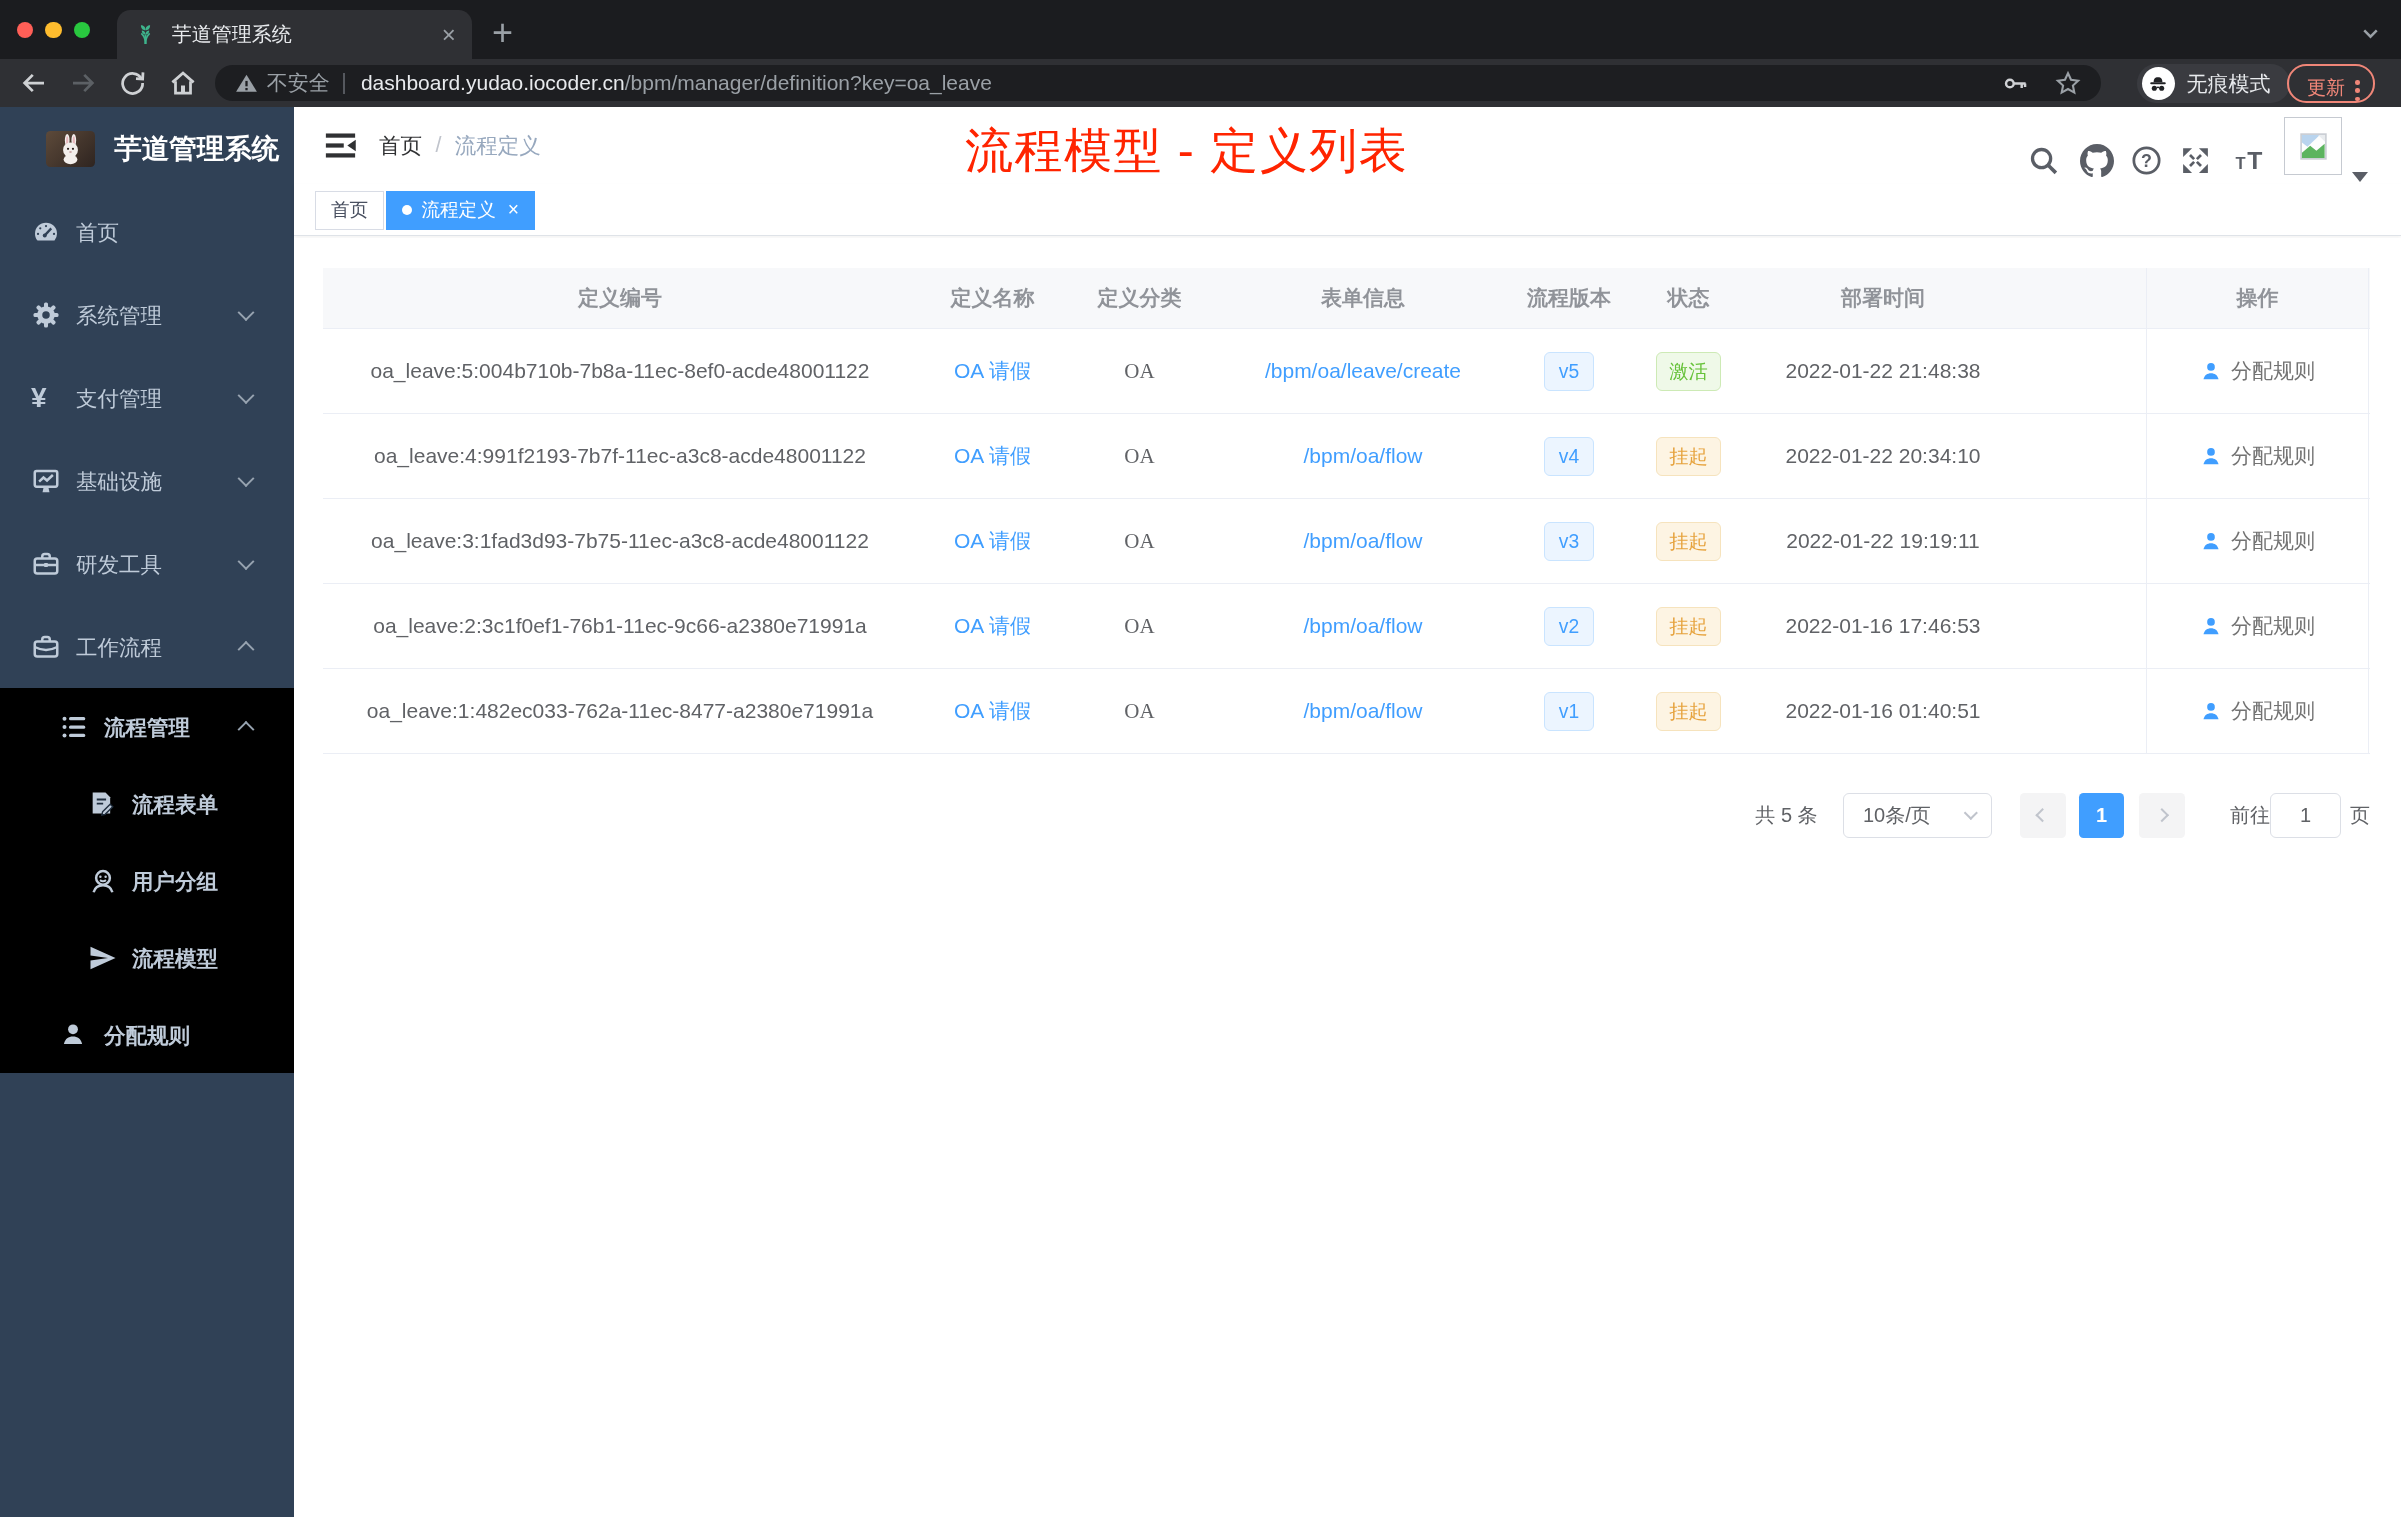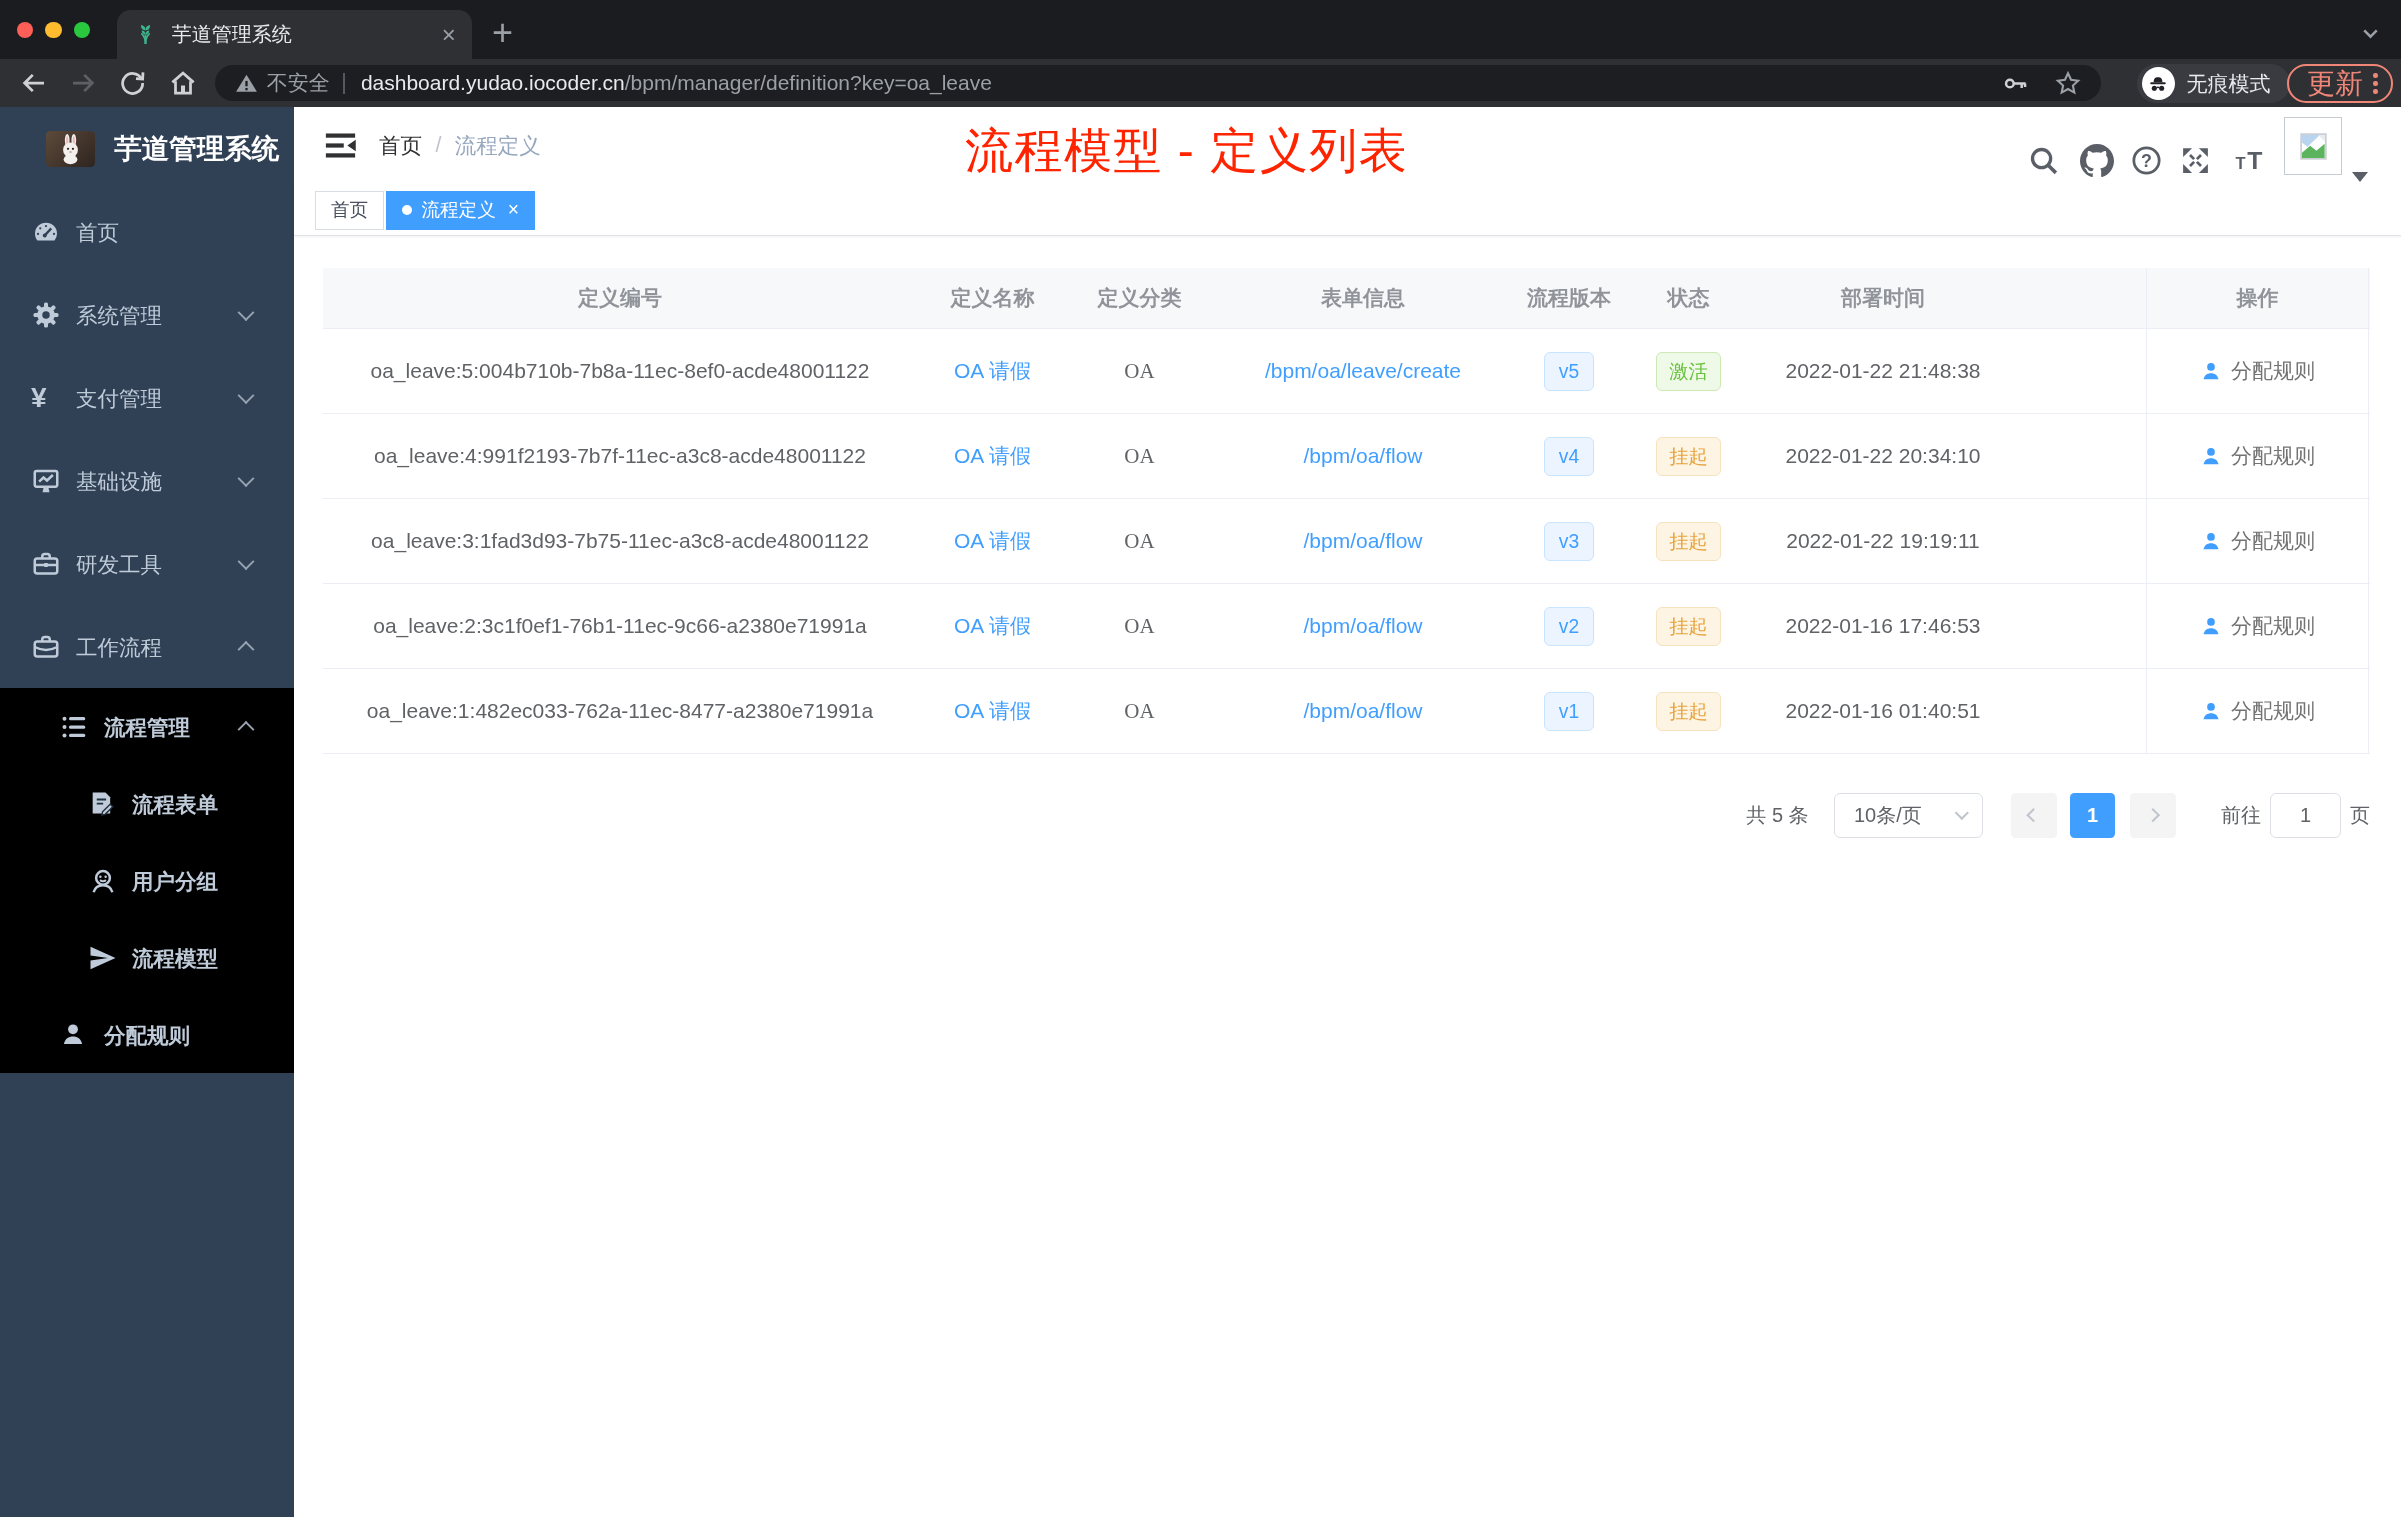--- a/index.html
+++ b/index.html
@@ -26,22 +26,22 @@
   .sec-label { color:#9aa0a6; margin:0 13.4px 0 7.4px; }
   .divider { width:1.5px; height:21px; background:#55585e; margin-right:16.3px; }
   .url-host { color:#e8eaed; } .url-path { color:#9aa0a6; }
   .omni-right { margin-left:auto; display:flex; align-items:center; gap:25px; }
   .incog-chip { position:absolute; left:2137px; top:64px; height:39px; padding:3px 19.3px 3px 4.5px;
     background:#3a3b40; border-radius:19.3px; display:flex; align-items:center; gap:12px; }
   .incog-circle { width:33px; height:33px; border-radius:50%; background:#fff;
     display:flex; align-items:center; justify-content:center; }
   .incog-label { color:#e8eaed; font-size:21px; white-space:nowrap; }
   .update-btn { position:absolute; left:2287px; top:64px; height:39px; padding:0 13.4px 0 18px;
-    border:2.2px solid #f08678; border-radius:19.3px; display:flex; align-items:center; gap:10.4px;
-    color:#f08678; font-size:28px; }
+    border:2.2px solid #f08678; border-radius:19.3px; display:flex; align-items:flex-end; gap:10.4px;
+    color:#f08678; font-size:19px; }
   .dots3 { display:flex; flex-direction:column; gap:3.7px; }
   .dots3 i { width:4.5px; height:4.5px; border-radius:50%; background:#f08678; }
 
   
   .sidebar { position:absolute; left:0; top:107px; width:294px; height:1411px; background:#304156;
     color:#bfcbd9; font-size:21.5px; }
   .logo { height:83px; display:flex; align-items:center; padding-left:46px; gap:19.3px; }
   .logo-img { width:49px; height:36px; border-radius:4.5px; background:linear-gradient(135deg,#5d4a3a,#2e2420);
     display:flex; align-items:center; justify-content:center; overflow:hidden; }
   .logo-title { color:#fff; font-size:27.5px; font-weight:bold; white-space:nowrap; }
@@ -111,21 +111,21 @@
     margin-right:28px; color:#606266; }
   .sel-chev { width:9.7px; height:9.7px; border-right:2.2px solid #c0c4cc; border-bottom:2.2px solid #c0c4cc;
     transform:rotate(45deg) translate(-2.2px,-2.2px); }
   .pg-btn { width:46px; height:45px; background:#f4f4f5; border-radius:4.5px;
     display:flex; align-items:center; justify-content:center; }
   .pg-prev { margin-right:13.4px; } .pg-next { margin-left:15px; margin-right:45px; }
   .arr { width:10.4px; height:10.4px; border-right:2.6px solid #c0c4cc; border-bottom:2.6px solid #c0c4cc; }
   .arr.left { transform:rotate(135deg); } .arr.right { transform:rotate(-45deg); }
   .pg-page { width:45px; height:45px; background:#409eff; color:#fff; border-radius:4.5px;
     display:flex; align-items:center; justify-content:center; font-weight:bold; }
-  .pg-goto { margin-right:9px; }
+  .pg-goto { }
   .pg-input { width:71px; height:45px; border:1.5px solid #dcdfe6; border-radius:6px;
     display:flex; align-items:center; justify-content:center; margin-right:9px; color:#606266; }
 </style>
 </head>
 <body>
 
 <div class="tabstrip">
   <div class="traffic">
     <span class="dot red"></span>
     <span class="dot yellow"></span>

